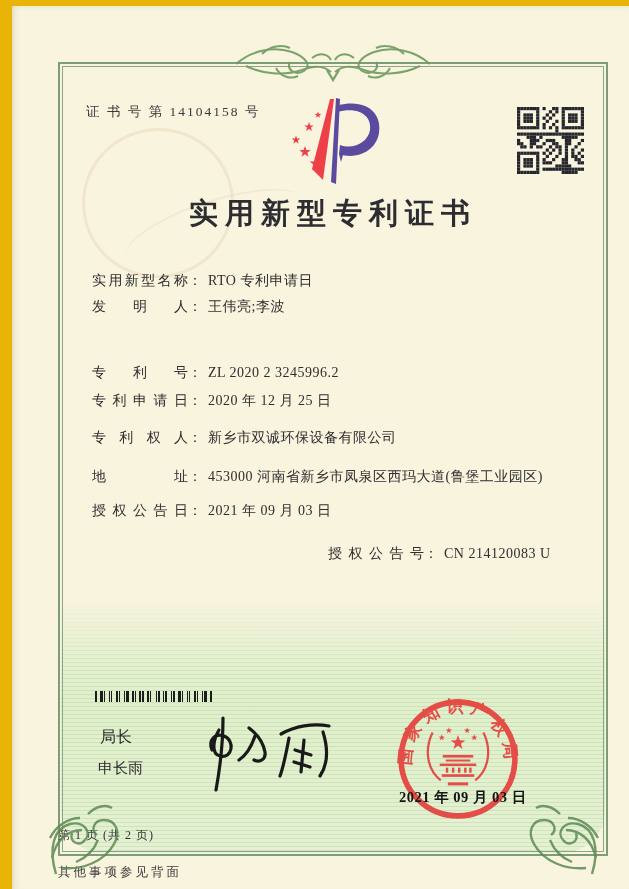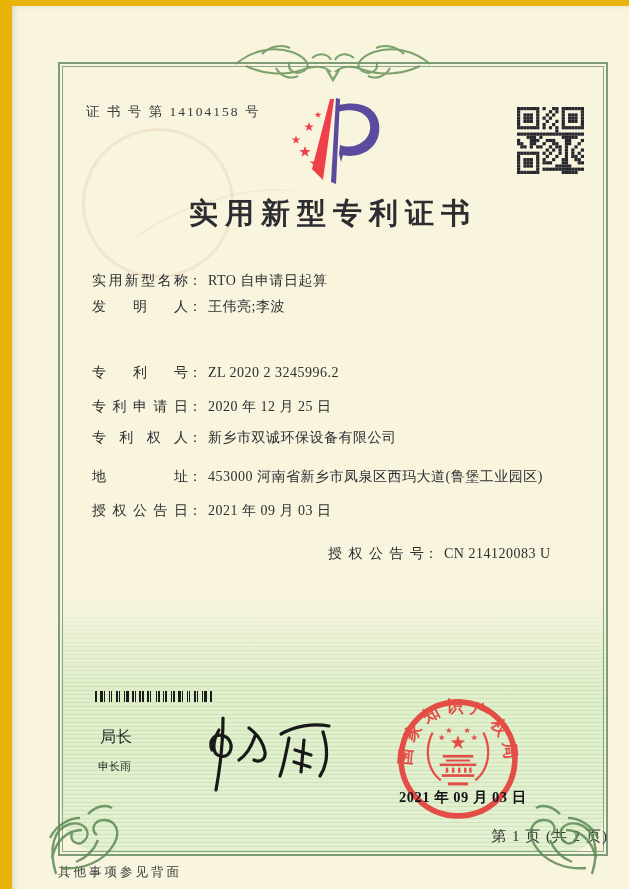--- a/index.html
+++ b/index.html
@@ -37,29 +37,29 @@
   .fcolon { display:inline-block; vertical-align:top; }
   .fvalue { display:inline-block; margin-left:6px; vertical-align:top; letter-spacing:.5px; }
   .grant { position:absolute; left:236px; top:8px; white-space:nowrap;margin-top:35px; }
 
   .paras { position:absolute; left:67px; top:534px; width:480px; font-size:13px;
            line-height:19px; color:#333; letter-spacing:.3px; text-align:justify; }
   .paras p { text-indent:40px; }
 
   .barcode { position:absolute; left:95px; top:691px; }
   .sig-title { position:absolute; left:100px; top:727px; font-size:16px; font-family:"Liberation Sans","DejaVu Sans",sans-serif; color:#2a2a2a; }
-  .sig-name  { position:absolute; left:98px;  top:759px; font-size:11px; font-family:"Liberation Sans","DejaVu Sans",sans-serif; color:#2a2a2a; }
+  .sig-name  { position:absolute; left:98px;  top:759px; font-size:15px; font-family:"Liberation Sans","DejaVu Sans",sans-serif; color:#2a2a2a; }
   .signature { position:absolute; left:185px; top:710px; }
 
   .seal { position:absolute; left:395px; top:696px; opacity:.93; }
   .seal-date { position:absolute; left:399px; top:788px; width:130px; font-size:14.5px;
                font-weight:600; color:#141414; letter-spacing:.5px; }
 
-  .footer-page { position:absolute; left:58px; top:827px; width:550px; text-align:right;
-                 font-size:15px; color:#333; letter-spacing:1px; }
+  .footer-page { position:absolute; left:58px; top:827px; width:550px; text-align:left;
+                 font-size:12px; color:#333; letter-spacing:1px; }
   .back-note { position:absolute; left:58px; top:864px; width:550px; 
                font-size:12.5px; color:#3a3a3a; letter-spacing:3px; }
 
   .logo { position:absolute; left:275px; top:96px; }
   .qr { position:absolute; left:517px; top:107px; }
   .flourish-top { position:absolute; left:232px; top:40px; }
   .corner-l { position:absolute; left:42px; top:778px; }
   .corner-r { position:absolute; left:506px; top:778px; transform:scaleX(-1); }
   svg { display:block; }
 </style>
@@ -333,29 +333,29 @@
       <rect x="16" y="20" width="1" height="1" fill="#25252d"></rect>
       <rect x="17" y="20" width="1" height="1" fill="#25252d"></rect>
       <rect x="18" y="20" width="1" height="1" fill="#25252d"></rect>
     </svg>
 
   <div class="cert-no">证 书 号 第 14104158 号</div>
   <div class="title">实用新型专利证书</div>
 
   <div class="fields">
     <div class="frow" style="top:0">
-      <span class="flabel">实用新型名称</span><span class="fcolon">：</span><span class="fvalue">RTO 自申请日起算</span>
+      <span class="flabel">实用新型名称</span><span class="fcolon">：</span><span class="fvalue">RTO 专利申请日</span>
     </div>
     <div class="frow" style="top:26px">
       <span class="flabel">发明人</span><span class="fcolon">：</span><span class="fvalue">王伟亮;李波</span>
     </div>
     <div class="frow" style="top:92px">
       <span class="flabel">专利号</span><span class="fcolon">：</span><span class="fvalue">ZL 2020 2 3245996.2</span>
     </div>
-    <div class="frow" style="top:126px">
+    <div class="frow" style="top:120px">
       <span class="flabel">专利申请日</span><span class="fcolon">：</span><span class="fvalue">2020 年 12 月 25 日</span>
     </div>
     <div class="frow" style="top:157px">
       <span class="flabel">专利权人</span><span class="fcolon">：</span><span class="fvalue">新乡市双诚环保设备有限公司</span>
     </div>
     <div class="frow" style="top:196px">
       <span class="flabel">地址</span><span class="fcolon">：</span><span class="fvalue">453000 河南省新乡市凤泉区西玛大道(鲁堡工业园区)</span>
     </div>
     <div class="frow" style="top:230px">
       <span class="flabel">授权公告日</span><span class="fcolon">：</span><span class="fvalue">2021 年 09 月 03 日</span>

